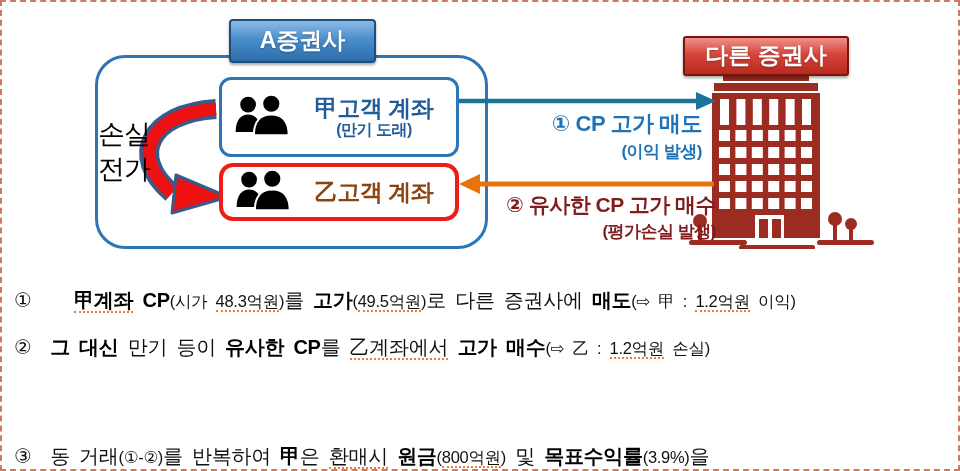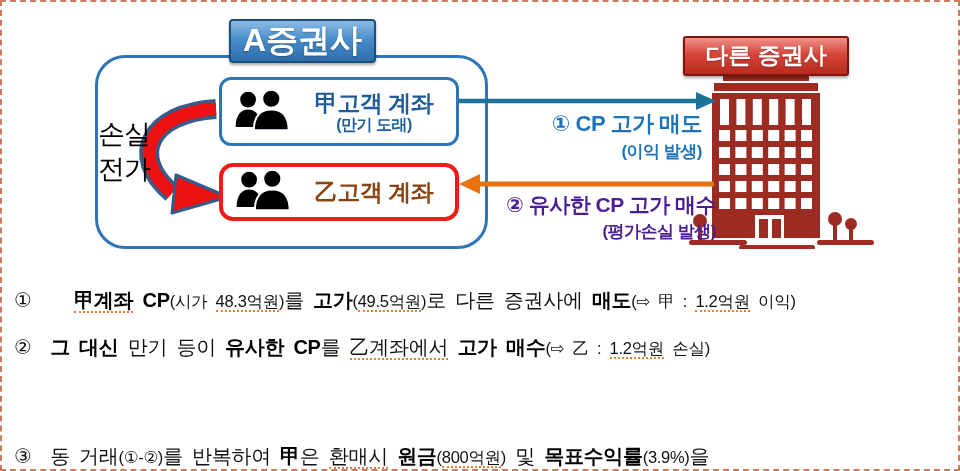--- a/index.html
+++ b/index.html
@@ -7,46 +7,46 @@
   .frame{position:absolute;inset:0;border:2px dashed #cb7c5f;box-sizing:border-box;pointer-events:none;z-index:50;}
 
   
   .stage{position:absolute;left:0;top:0;width:960px;height:262px;}
   .big-rect{position:absolute;left:95px;top:55px;width:393px;height:194px;border:3px solid #2E75B6;border-radius:30px;box-sizing:border-box;z-index:1;background:transparent;}
   .arrows{position:absolute;left:0;top:0;width:960px;height:262px;z-index:3;}
 
   .a-label{position:absolute;left:229px;top:19px;width:147px;height:44px;z-index:6;
     background:linear-gradient(180deg,#8cbbe6 0%,#4a8ecb 45%,#2d6dab 100%);
     border:2px solid #1d4f7d;border-radius:4px;box-sizing:border-box;
-    color:#fff;font-size:32px;font-weight:700;text-align:center;line-height:39px;
+    color:#fff;font-size:23px;font-weight:700;text-align:center;line-height:39px;
     box-shadow:0 2px 3px rgba(0,0,0,.35);text-shadow:0 1px 2px rgba(0,0,0,.3);}
   .other-label{position:absolute;left:683px;top:36px;width:166px;height:40px;z-index:6;
     background:linear-gradient(180deg,#f0918a 0%,#d6453a 45%,#b82a1e 100%);
     border:2px solid #7e150d;border-radius:3px;box-sizing:border-box;
     color:#fff;font-size:23px;font-weight:700;text-align:center;line-height:35px;
     box-shadow:0 2px 3px rgba(0,0,0,.35);text-shadow:0 1px 2px rgba(0,0,0,.3);}
 
   .acct{position:absolute;left:219px;width:240px;background:#fff;display:flex;align-items:center;gap:6px;
     padding:5px 6px 5px 12px;box-sizing:border-box;z-index:4;}
-  .acct-gap{top:77px;height:69px;border:3px solid #2E75B6;border-radius:12px;}
+  .acct-gap{top:77px;height:80px;border:3px solid #2E75B6;border-radius:12px;}
   .acct-eul{top:163px;height:58px;border:4px solid #ED1C16;border-radius:14px;}
   .acct-text{flex:1;text-align:center;}
   .acct-title{font-size:23px;font-weight:700;line-height:25px;letter-spacing:-.5px;}
   .acct-sub{font-size:16px;font-weight:700;line-height:17px;letter-spacing:-.5px;}
   .t-blue{color:#1F5C99;} .t-brown{color:#8A4412;}
   .people{width:58px;height:44px;flex:0 0 auto;}
 
   .loss-label{position:absolute;left:98px;top:117px;z-index:4;color:#000000;font-size:27px;font-weight:400;line-height:35px;letter-spacing:-1px;}
 
   .arrow-label{position:absolute;text-align:right;z-index:2;letter-spacing:-.5px;}
   .arrow-label .al1{font-weight:700;}
   .arrow-label .al2{font-weight:700;font-size:17px;margin-top:1px;}
   .lbl-blue{left:497px;top:109px;width:205px;color:#1E73B8;}
   .lbl-blue .al1{font-size:22px;}
-  .lbl-orange{left:468px;top:191px;width:248px;color:#4c1d95;}
+  .lbl-orange{left:468px;top:191px;width:248px;color:#7f1d1d;}
   .lbl-orange .al1{font-size:21px;}
 
   .building{position:absolute;left:689px;top:57px;width:185px;height:192px;z-index:1;}
 
   
   .notes{position:absolute;left:14px;top:285px;right:10px;color:#111;font-size:20px;z-index:5;word-spacing:4px;letter-spacing:-.3px;}
   .note{margin:0 0 15px 0;line-height:31px;white-space:pre-wrap;}
   .nline{display:block;}
   .sg-n{}
   .sg-b{font-weight:700;color:#000;}

